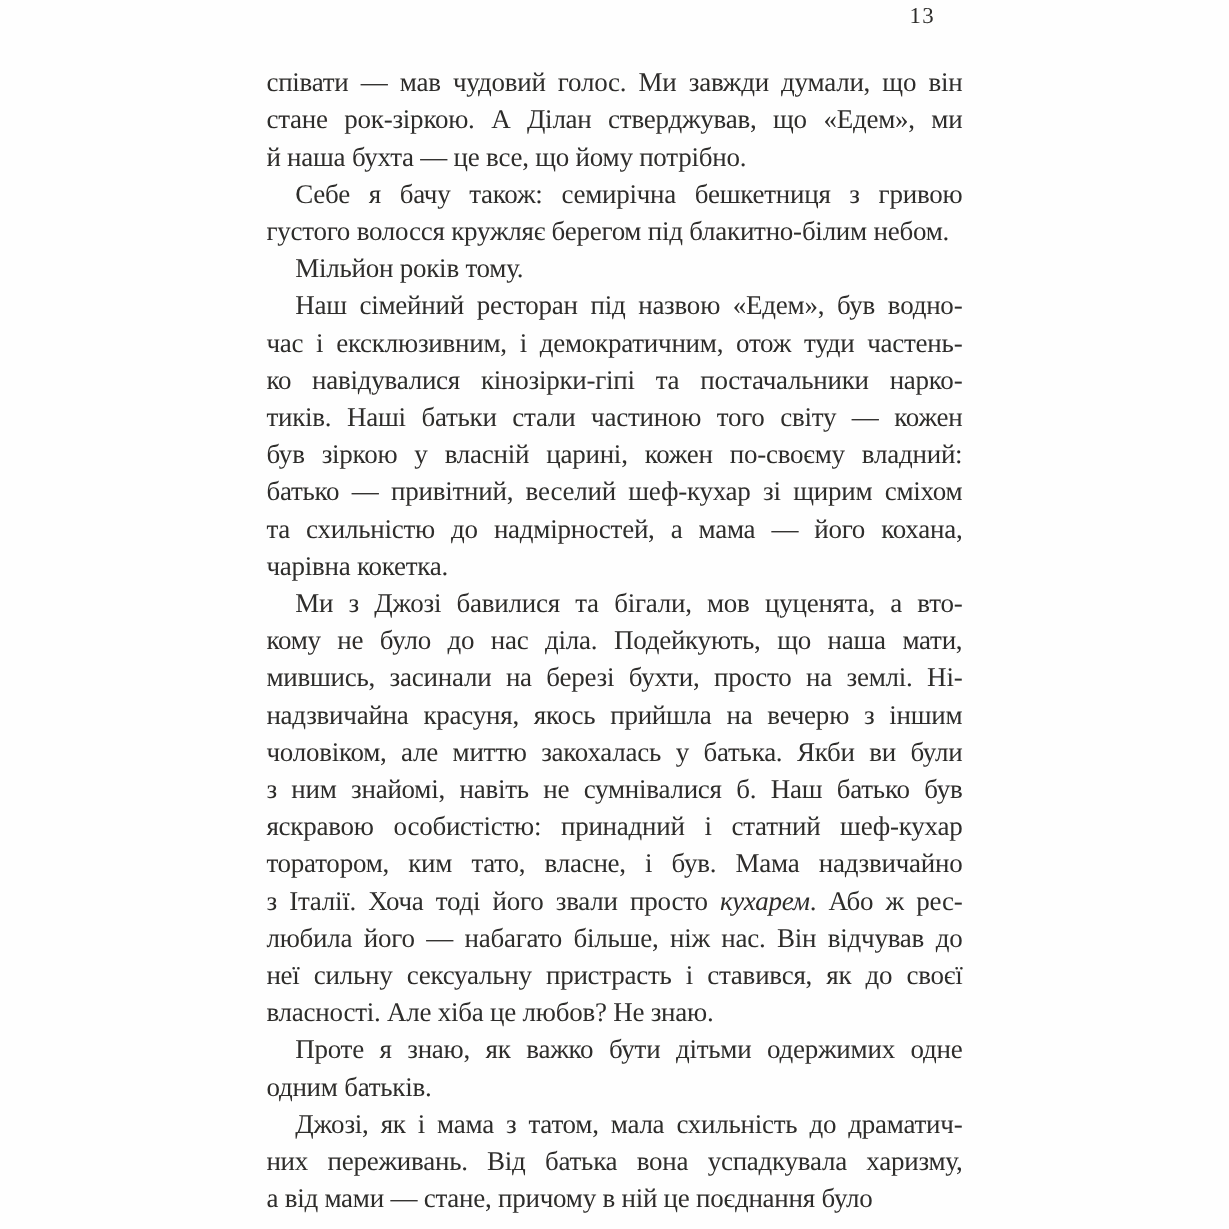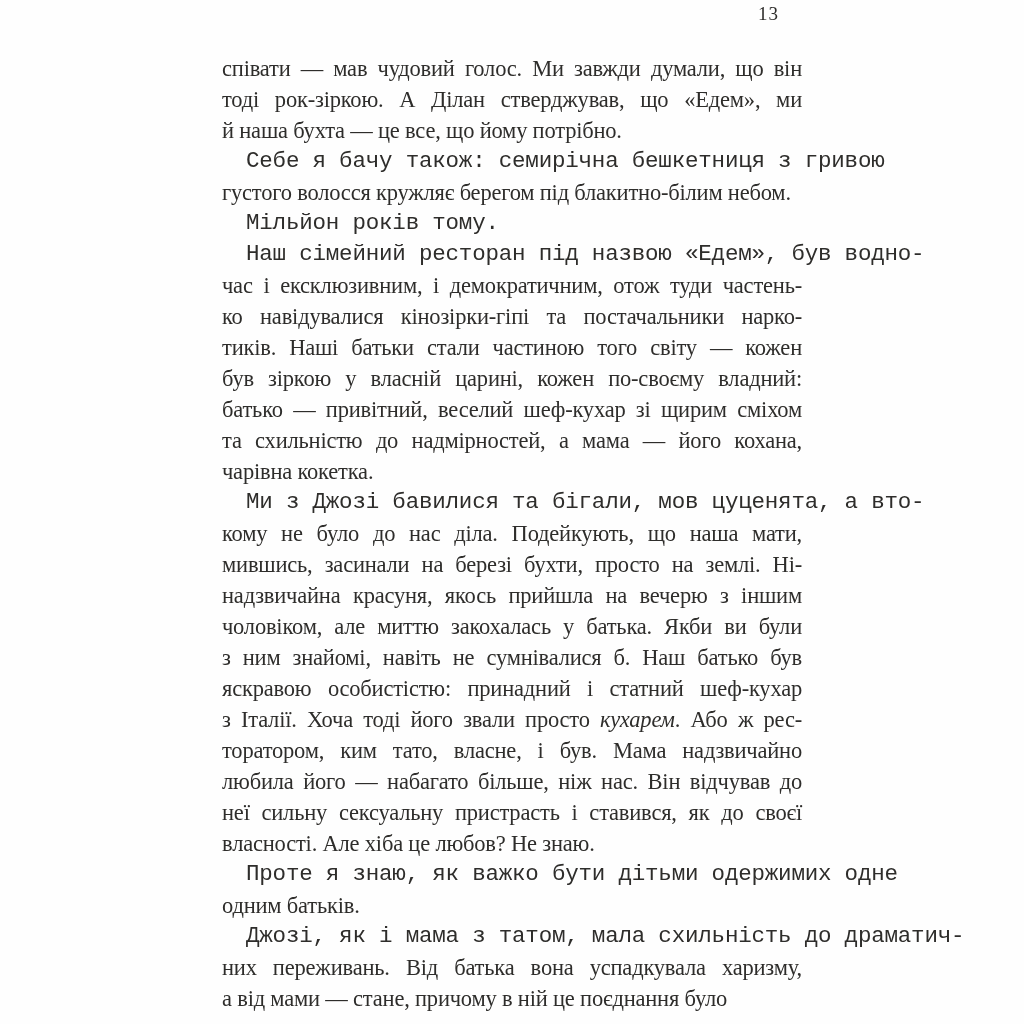--- a/index.html
+++ b/index.html
@@ -39,33 +39,32 @@
     white-space: nowrap;
     text-align: justify;
     text-align-last: justify;
     text-justify: inter-word;
   }
   .line.last {
     text-align-last: left;
   }
   .line.indent {
     text-indent: 24px;
-    font-family: Liberation Mono, monospace;
   }
   .it { font-style: italic; }
 </style>
 </head>
 <body style="background: rgb(254, 254, 254); color: rgb(46, 45, 43);">
 
 <div class="page-number">13</div>
 
 <div class="page-text">
     <div class="para">
       <div class="line"><span>співати — мав чудовий голос. Ми завжди думали, що він</span></div>
-      <div class="line"><span>тоді рок-зіркою. А Ділан стверджував, що «Едем», ми</span></div>
+      <div class="line"><span>стане рок-зіркою. А Ділан стверджував, що «Едем», ми</span></div>
       <div class="line last"><span>й наша бухта — це все, що йому потрібно.</span></div>
     </div>
     <div class="para">
       <div class="line indent"><span>Себе я бачу також: семирічна бешкетниця з гривою</span></div>
       <div class="line last"><span>густого волосся кружляє берегом під блакитно-білим небом.</span></div>
     </div>
     <div class="para">
       <div class="line indent last"><span>Мільйон років тому.</span></div>
     </div>
     <div class="para">
@@ -79,22 +78,22 @@
       <div class="line last"><span>чарівна кокетка.</span></div>
     </div>
     <div class="para">
       <div class="line indent"><span>Ми з Джозі бавилися та бігали, мов цуценята, а вто-</span></div>
       <div class="line"><span>кому не було до нас діла. Подейкують, що наша мати,</span></div>
       <div class="line"><span>мившись, засинали на березі бухти, просто на землі. Ні-</span></div>
       <div class="line"><span>надзвичайна красуня, якось прийшла на вечерю з іншим</span></div>
       <div class="line"><span>чоловіком, але миттю закохалась у батька. Якби ви були</span></div>
       <div class="line"><span>з ним знайомі, навіть не сумнівалися б. Наш батько був</span></div>
       <div class="line"><span>яскравою особистістю: принадний і статний шеф-кухар</span></div>
+      <div class="line"><span>торатором, ким тато, власне, і був. Мама надзвичайно</span></div>
       <div class="line"><span>з Італії. Хоча тоді його звали просто </span><span class="it">кухарем</span><span>. Або ж рес-</span></div>
-      <div class="line"><span>торатором, ким тато, власне, і був. Мама надзвичайно</span></div>
       <div class="line"><span>любила його — набагато більше, ніж нас. Він відчував до</span></div>
       <div class="line"><span>неї сильну сексуальну пристрасть і ставився, як до своєї</span></div>
       <div class="line last"><span>власності. Але хіба це любов? Не знаю.</span></div>
     </div>
     <div class="para">
       <div class="line indent"><span>Проте я знаю, як важко бути дітьми одержимих одне</span></div>
       <div class="line last"><span>одним батьків.</span></div>
     </div>
     <div class="para">
       <div class="line indent"><span>Джозі, як і мама з татом, мала схильність до драматич-</span></div>

